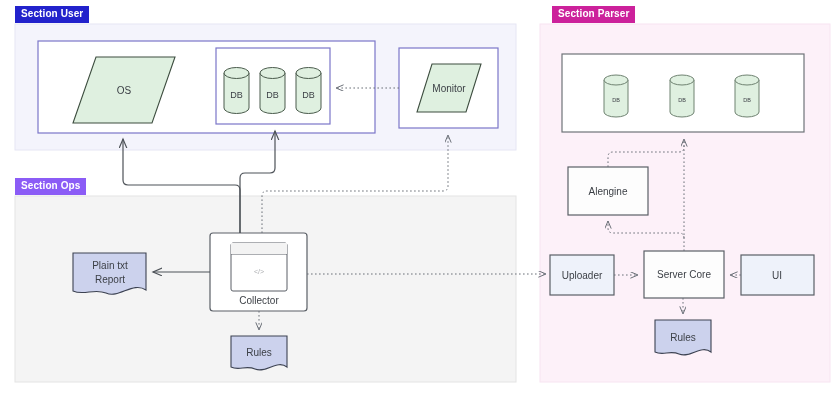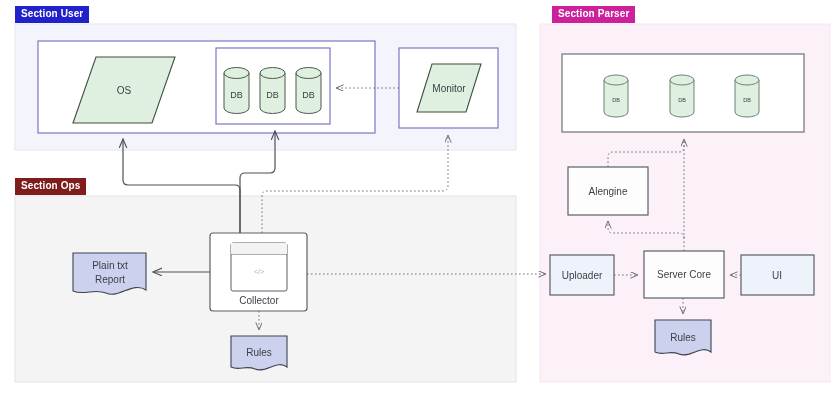--- a/index.html
+++ b/index.html
@@ -3,21 +3,21 @@
 <meta charset="utf-8">
 <style>
   html,body{margin:0;padding:0;background:#ffffff;}
   body{width:838px;height:394px;overflow:hidden;
        font-family:"Liberation Sans","DejaVu Sans",sans-serif;}
   #stage{position:relative;width:838px;height:394px;}
   svg#diagram{position:absolute;left:0;top:0;width:838px;height:394px;display:block;}
   .badge{position:absolute;color:#ffffff;font-weight:bold;font-size:10px;
          line-height:14px;padding:1px 6px 2px 6px;white-space:nowrap;letter-spacing:.1px;}
   .badge-user{background:#2222cc;left:15px;top:6px;}
-  .badge-ops{background:#7f1d1d;left:15px;top:178px;}
+  .badge-ops{background:#8b5cf6;left:15px;top:178px;}
   .badge-parser{background:#cc219b;left:552px;top:6px;}
   text{font-family:"Liberation Sans","DejaVu Sans",sans-serif;fill:#3b3f45;}
   .lbl{font-size:10px;}
   .lbl-sm{font-size:5.5px;}
   .lbl-db{font-size:9px;}
 </style>
 </head>
 <body>
 
 <div id="stage">

